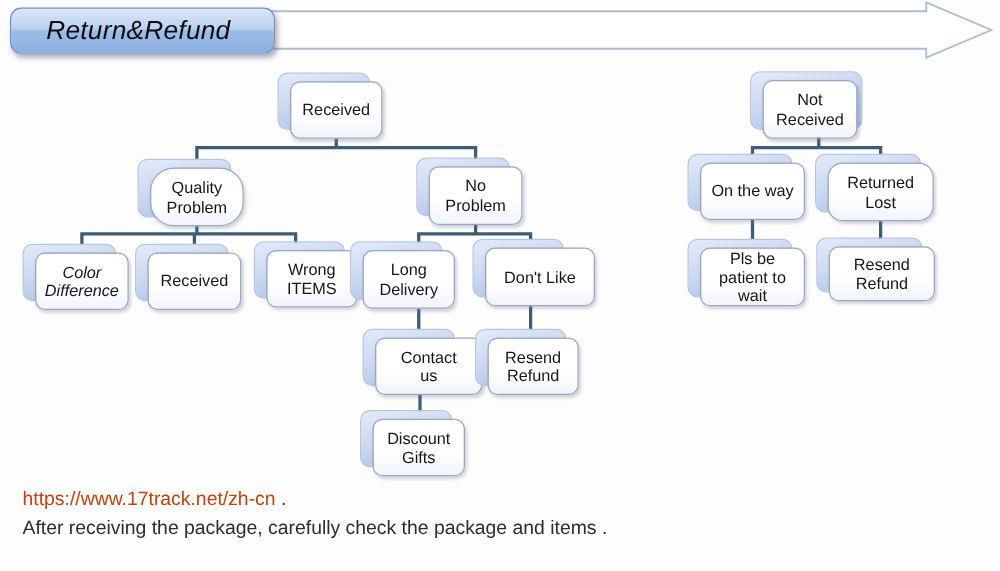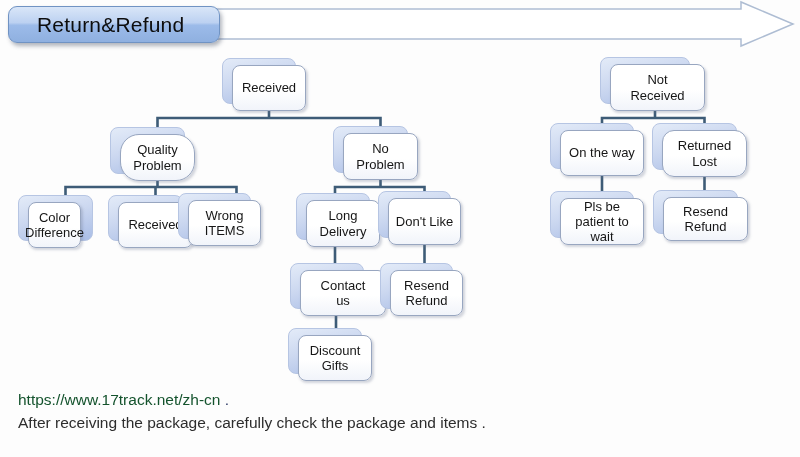--- a/index.html
+++ b/index.html
@@ -22,20 +22,21 @@
     left: 8px; top: 6px;
     width: 212px; height: 37px;
     border-radius: 9px;
     border: 1px solid #7093c3;
     background: linear-gradient(180deg, #d9e6f8 0%, #bcd1f1 45%, #9cbbe9 52%, #8fb0e0 100%);
     box-shadow: 2px 3px 4px rgba(60,70,90,0.40);
     display: flex;
     align-items: center;
     box-sizing: border-box;
     padding-left: 28px;
+    font-style: italic;
   }
   .banner-title {
     font-size: 21px;
     color: #0d0d0d;
     letter-spacing: 0.2px;
   }
   
   .node { position: absolute; }
   .node .back-card {
     position: absolute;
@@ -66,21 +67,21 @@
   
   .footer {
     position: absolute;
     left: 18px; top: 389px;
     width: 770px;
     font-size: 15.5px;
     line-height: 22.5px;
     color: #2d2d2d;
   }
   .footer a {
-    color: #14532d;
+    color: #c2410c;
     text-decoration: none;
   }
   .footer .dot { color: #2d3a66; }
 </style>
 </head>
 <body>
 
 <div class="stage">
 
   <svg class="arrow-svg" viewBox="0 0 800 457">
@@ -118,59 +119,59 @@
         <div class="front-card" style="width: 75px; height: 47px; border-radius: 19px;">Quality
 Problem</div>
       </div>
       <div class="node" style="left: 333px; top: 126px; width: 85px; height: 54px;">
         <div class="back-card" style="width: 75px; height: 47px;"></div>
         <div class="front-card" style="width: 75px; height: 47px;">No
 Problem</div>
       </div>
       <div class="node" style="left: 18px; top: 195px; width: 85px; height: 53px;">
         <div class="back-card" style="width: 75px; height: 46px;"></div>
-        <div class="front-card" style="width: 53px; height: 46px;">Color
+        <div class="front-card" style="width: 75px; height: 46px; font-style: italic;">Color
 Difference</div>
       </div>
       <div class="node" style="left: 108px; top: 195px; width: 85px; height: 53px;">
         <div class="back-card" style="width: 75px; height: 46px;"></div>
         <div class="front-card" style="width: 75px; height: 46px;">Received</div>
       </div>
-      <div class="node" style="left: 178px; top: 193px; width: 83px; height: 35px;">
+      <div class="node" style="left: 203px; top: 193px; width: 83px; height: 35px;">
         <div class="back-card" style="width: 73px; height: 46px;"></div>
         <div class="front-card" style="width: 73px; height: 46px;">Wrong
 ITEMS</div>
       </div>
-      <div class="node" style="left: 296px; top: 193px; width: 84px; height: 54px; padding-left: 43px;">
+      <div class="node" style="left: 280px; top: 193px; width: 84px; height: 54px; padding-left: 43px;">
         <div class="back-card" style="width: 74px; height: 47px;"></div>
         <div class="front-card" style="width: 74px; height: 47px;">Long
 Delivery</div>
       </div>
       <div class="node" style="left: 378px; top: 191px; width: 83px; height: 54px;">
         <div class="back-card" style="width: 73px; height: 47px;"></div>
-        <div class="front-card" style="width: 73px; height: 47px;">Don't Like</div>
+        <div class="front-card" style="width: 88px; height: 47px;">Don't Like</div>
       </div>
       <div class="node" style="left: 290px; top: 263px; width: 84px; height: 53px;">
         <div class="back-card" style="width: 74px; height: 46px;"></div>
         <div class="front-card" style="width: 86px; height: 46px;">Contact
 us</div>
       </div>
       <div class="node" style="left: 380px; top: 263px; width: 83px; height: 53px;">
         <div class="back-card" style="width: 73px; height: 46px;"></div>
         <div class="front-card" style="width: 73px; height: 46px;">Resend
 Refund</div>
       </div>
       <div class="node" style="left: 288px; top: 328px; width: 84px; height: 53px; text-decoration: underline;">
         <div class="back-card" style="width: 74px; height: 46px;"></div>
         <div class="front-card" style="width: 74px; height: 46px;">Discount
 Gifts</div>
       </div>
       <div class="node" style="left: 600px; top: 57px; width: 100px; height: 54px;">
         <div class="back-card" style="width: 90px; height: 47px;"></div>
-        <div class="front-card" style="width: 95px; height: 47px;">Not
+        <div class="front-card" style="width: 76px; height: 47px;">Not
 Received</div>
       </div>
       <div class="node" style="left: 550px; top: 123px; width: 94px; height: 53px;">
         <div class="back-card" style="width: 84px; height: 46px;"></div>
         <div class="front-card" style="width: 84px; height: 46px;">On the way</div>
       </div>
       <div class="node" style="left: 652px; top: 123px; width: 95px; height: 54px;">
         <div class="back-card" style="width: 85px; height: 47px;"></div>
         <div class="front-card" style="width: 85px; height: 47px; border-radius: 12px;">Returned
 Lost</div>

